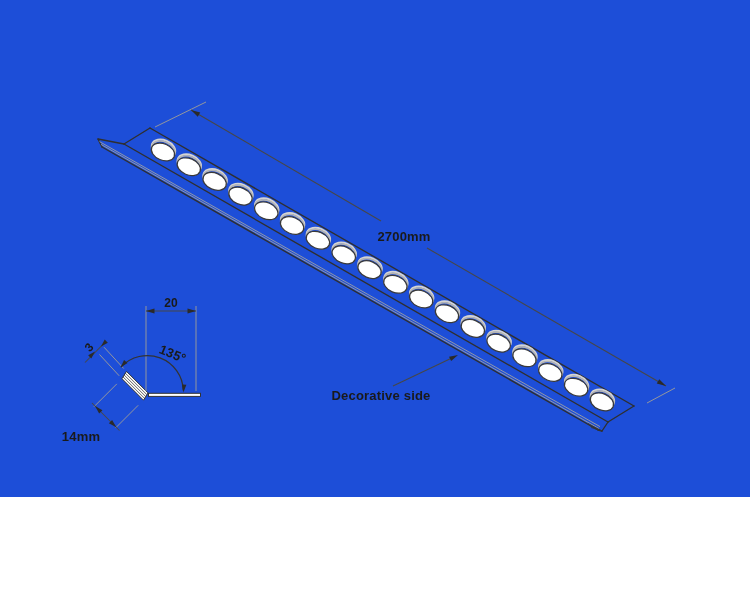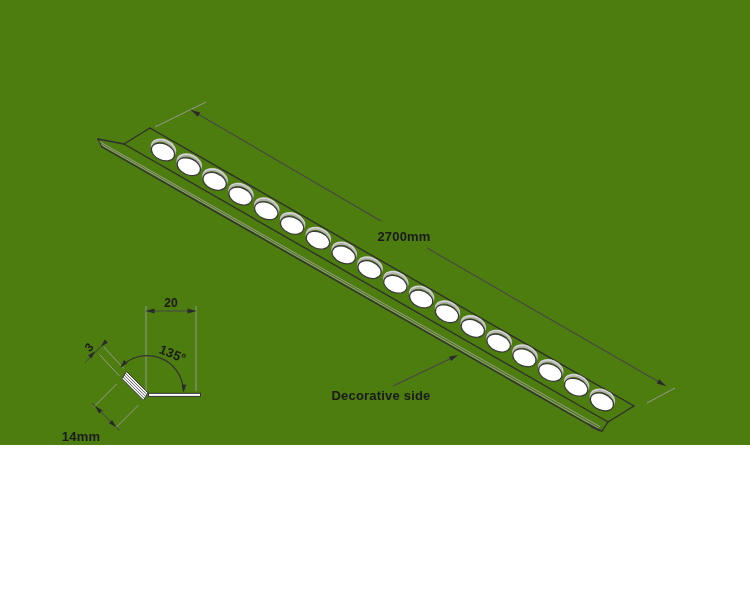--- a/index.html
+++ b/index.html
@@ -1,16 +1,16 @@
 <!DOCTYPE html>
 <html><head>
 <meta charset="utf-8">
 <style>
   html,body{margin:0;padding:0;background:#ffffff;}
-  .page{position:relative;width:750px;height:445px;background:#4d7c0f;overflow:hidden;
+  .page{position:relative;width:750px;height:497px;background:#1d4ed8;overflow:hidden;
         font-family:"Liberation Sans", sans-serif;}
   svg{position:absolute;left:0;top:0;}
   
   .edge        {stroke:#2f2f2f;stroke-width:1.35;fill:none;stroke-linecap:round;stroke-linejoin:round;}
   .edge-thin   {stroke:#a0a0a0;stroke-width:0.9;fill:none;}
   .dim         {stroke:#474747;stroke-width:1.05;fill:none;}
   .ext         {stroke:#9a9a9a;stroke-width:0.95;fill:none;}
   .arc         {stroke:#333333;stroke-width:1.25;fill:none;}
   .arrow       {fill:#2a2a2a;stroke:none;}
   .bar         {fill:#ffffff;stroke:#333333;stroke-width:1;}

